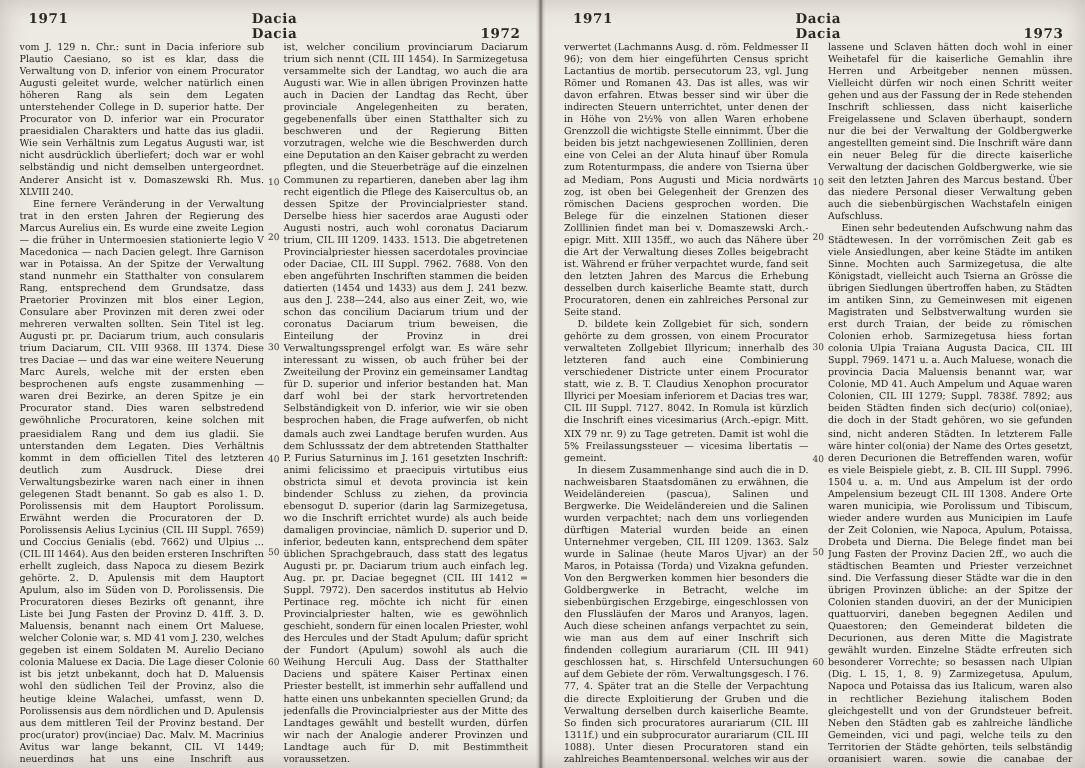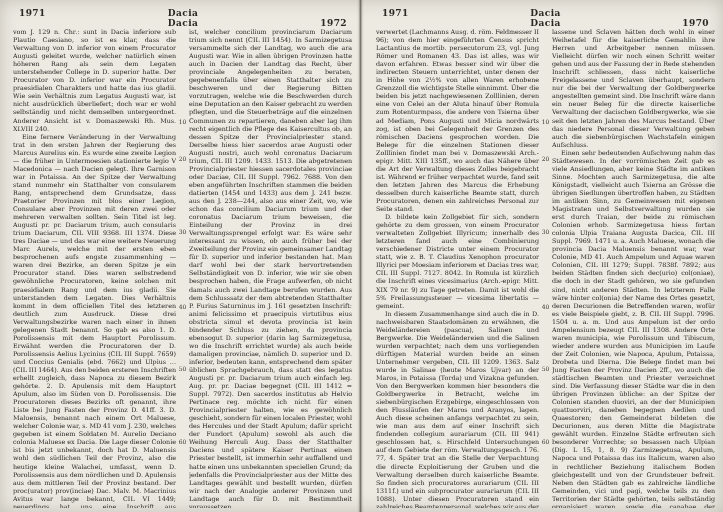--- a/index.html
+++ b/index.html
@@ -63,21 +63,21 @@
   </div>
 
   <div class="page right-page">
     <div class="page-header">
       <div class="header-half">
         <span class="col-number pos-left">1971</span>
         <span class="running-title">Dacia</span>
       </div>
       <div class="header-half">
         <span class="running-title">Dacia</span>
-        <span class="col-number pos-right">1970</span>
+        <span class="col-number pos-right">1973</span>
       </div>
     </div>
     <div class="columns">
       <div class="column">
           <p class="para">verwertet (Lachmanns Ausg. d. röm. Feldmesser II 96); von dem hier eingeführten Census spricht Lactantius de mortib. persecutorum 23, vgl. Jung Römer und Romanen 43. Das ist alles, was wir davon erfahren. Etwas besser sind wir über die indirecten Steuern unterrichtet, unter denen der in Höhe von 2½% von allen Waren erhobene Grenzzoll die wichtigste Stelle einnimmt. Über die beiden bis jetzt nachgewiesenen Zolllinien, deren eine von Celei an der Aluta hinauf über Romula zum Rotenturmpass, die andere von Tsierna über ad Mediam, Pons Augusti und Micia nordwärts zog, ist oben bei Gelegenheit der Grenzen des römischen Daciens gesprochen worden. Die Belege für die einzelnen Stationen dieser Zolllinien findet man bei v. Domaszewski Arch.-epigr. Mitt. XIII 135ff., wo auch das Nähere über die Art der Verwaltung dieses Zolles beigebracht ist. Während er früher verpachtet wurde, fand seit den letzten Jahren des Marcus die Erhebung desselben durch kaiserliche Beamte statt, durch Procuratoren, denen ein zahlreiches Personal zur Seite stand.</p>
           <p class="para indent">D. bildete kein Zollgebiet für sich, sondern gehörte zu dem grossen, von einem Procurator verwalteten Zollgebiet Illyricum; innerhalb des letzteren fand auch eine Combinierung verschiedener Districte unter einem Procurator statt, wie z. B. T. Claudius Xenophon procurator Illyrici per Moesiam inferiorem et Dacias tres war, CIL III Suppl. 7127. 8042. In Romula ist kürzlich die Inschrift eines vicesimarius (Arch.-epigr. Mitt. XIX 79 nr. 9) zu Tage getreten. Damit ist wohl die 5% Freilassungssteuer — vicesima libertatis — gemeint.</p>
           <p class="para indent">In diesem Zusammenhange sind auch die in D. nachweisbaren Staatsdomänen zu erwähnen, die Weideländereien (pascua), Salinen und Bergwerke. Die Weideländereien und die Salinen wurden verpachtet; nach dem uns vorliegenden dürftigen Material wurden beide an einen Unternehmer vergeben, CIL III 1209. 1363. Salz wurde in Salinae (heute Maros Ujvar) an der Maros, in Potaissa (Torda) und Vizakna gefunden. Von den Bergwerken kommen hier besonders die Goldbergwerke in Betracht, welche im siebenbürgischen Erzgebirge, eingeschlossen von den Flussläufen der Maros und Aranyos, lagen. Auch diese scheinen anfangs verpachtet zu sein, wie man aus dem auf einer Inschrift sich findenden collegium aurariarum (CIL III 941) geschlossen hat, s. Hirschfeld Untersuchungen auf dem Gebiete der röm. Verwaltungsgesch. I 76. 77, 4. Später trat an die Stelle der Verpachtung die directe Exploitierung der Gruben und die Verwaltung derselben durch kaiserliche Beamte. So finden sich procuratores aurariarum (CIL III 1311f.) und ein subprocurator aurariarum (CIL III 1088). Unter diesen Procuratoren stand ein zahlreiches Beamtenpersonal, welches wir aus der Dedication der liberti et familia et leguli aurariarum an Lucilla, die Gattin des Lucius Verus, kennen lernen (CIL III 1307). Dass hier unter den liberti et familia nur kaiserliche Freigelassene und Sclaven, welche in verschiedenen Stellungen bei der Verwaltung der Goldbergwerke beschäftigt waren, verstanden werden können, ist wohl an sich klar; denn andere als kaiserliche Freige-</p>
         </div>
       <div class="gutter">
           <span class="gutter-num" style="top: 91px;">10</span>

